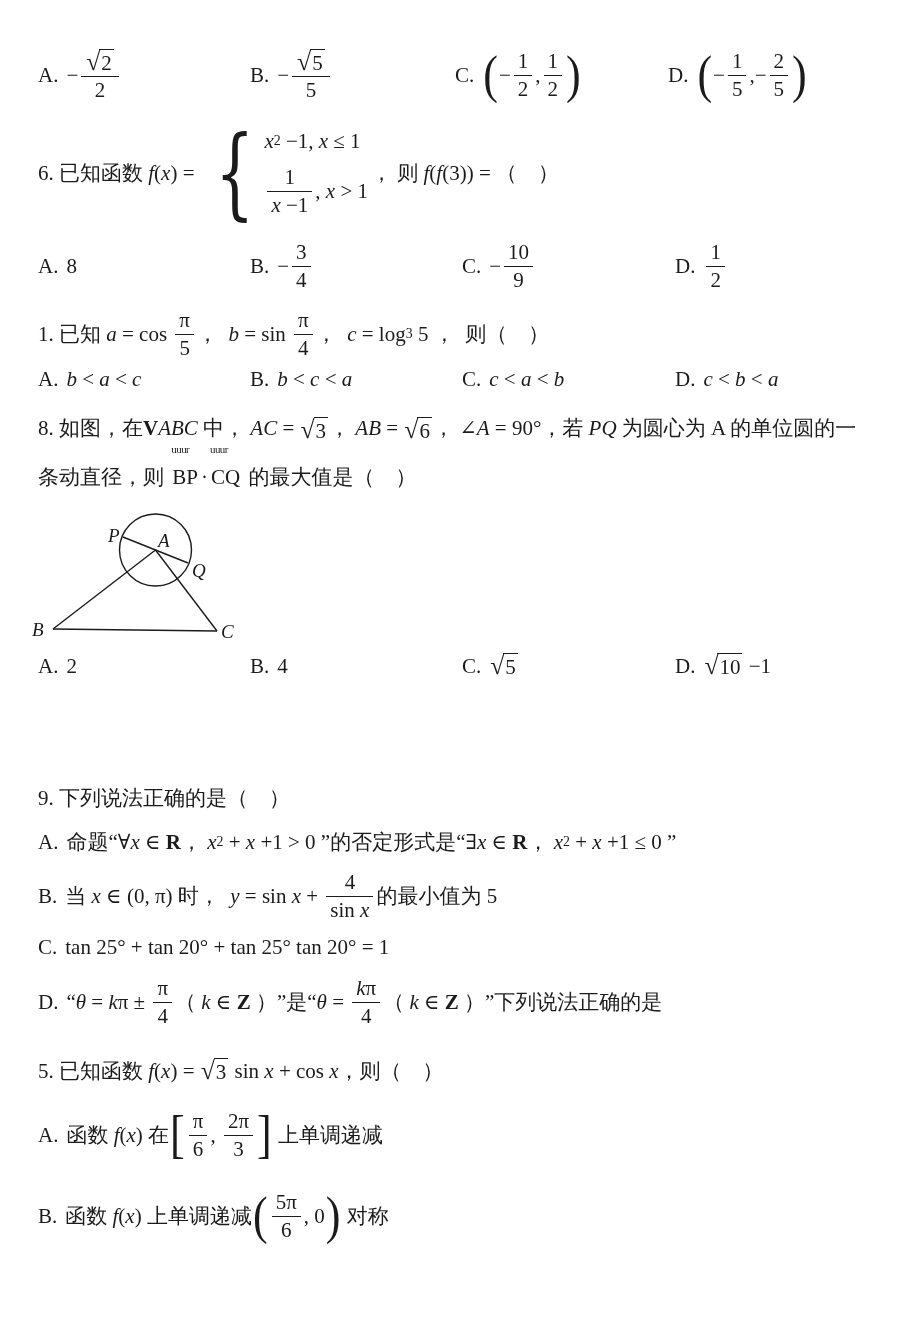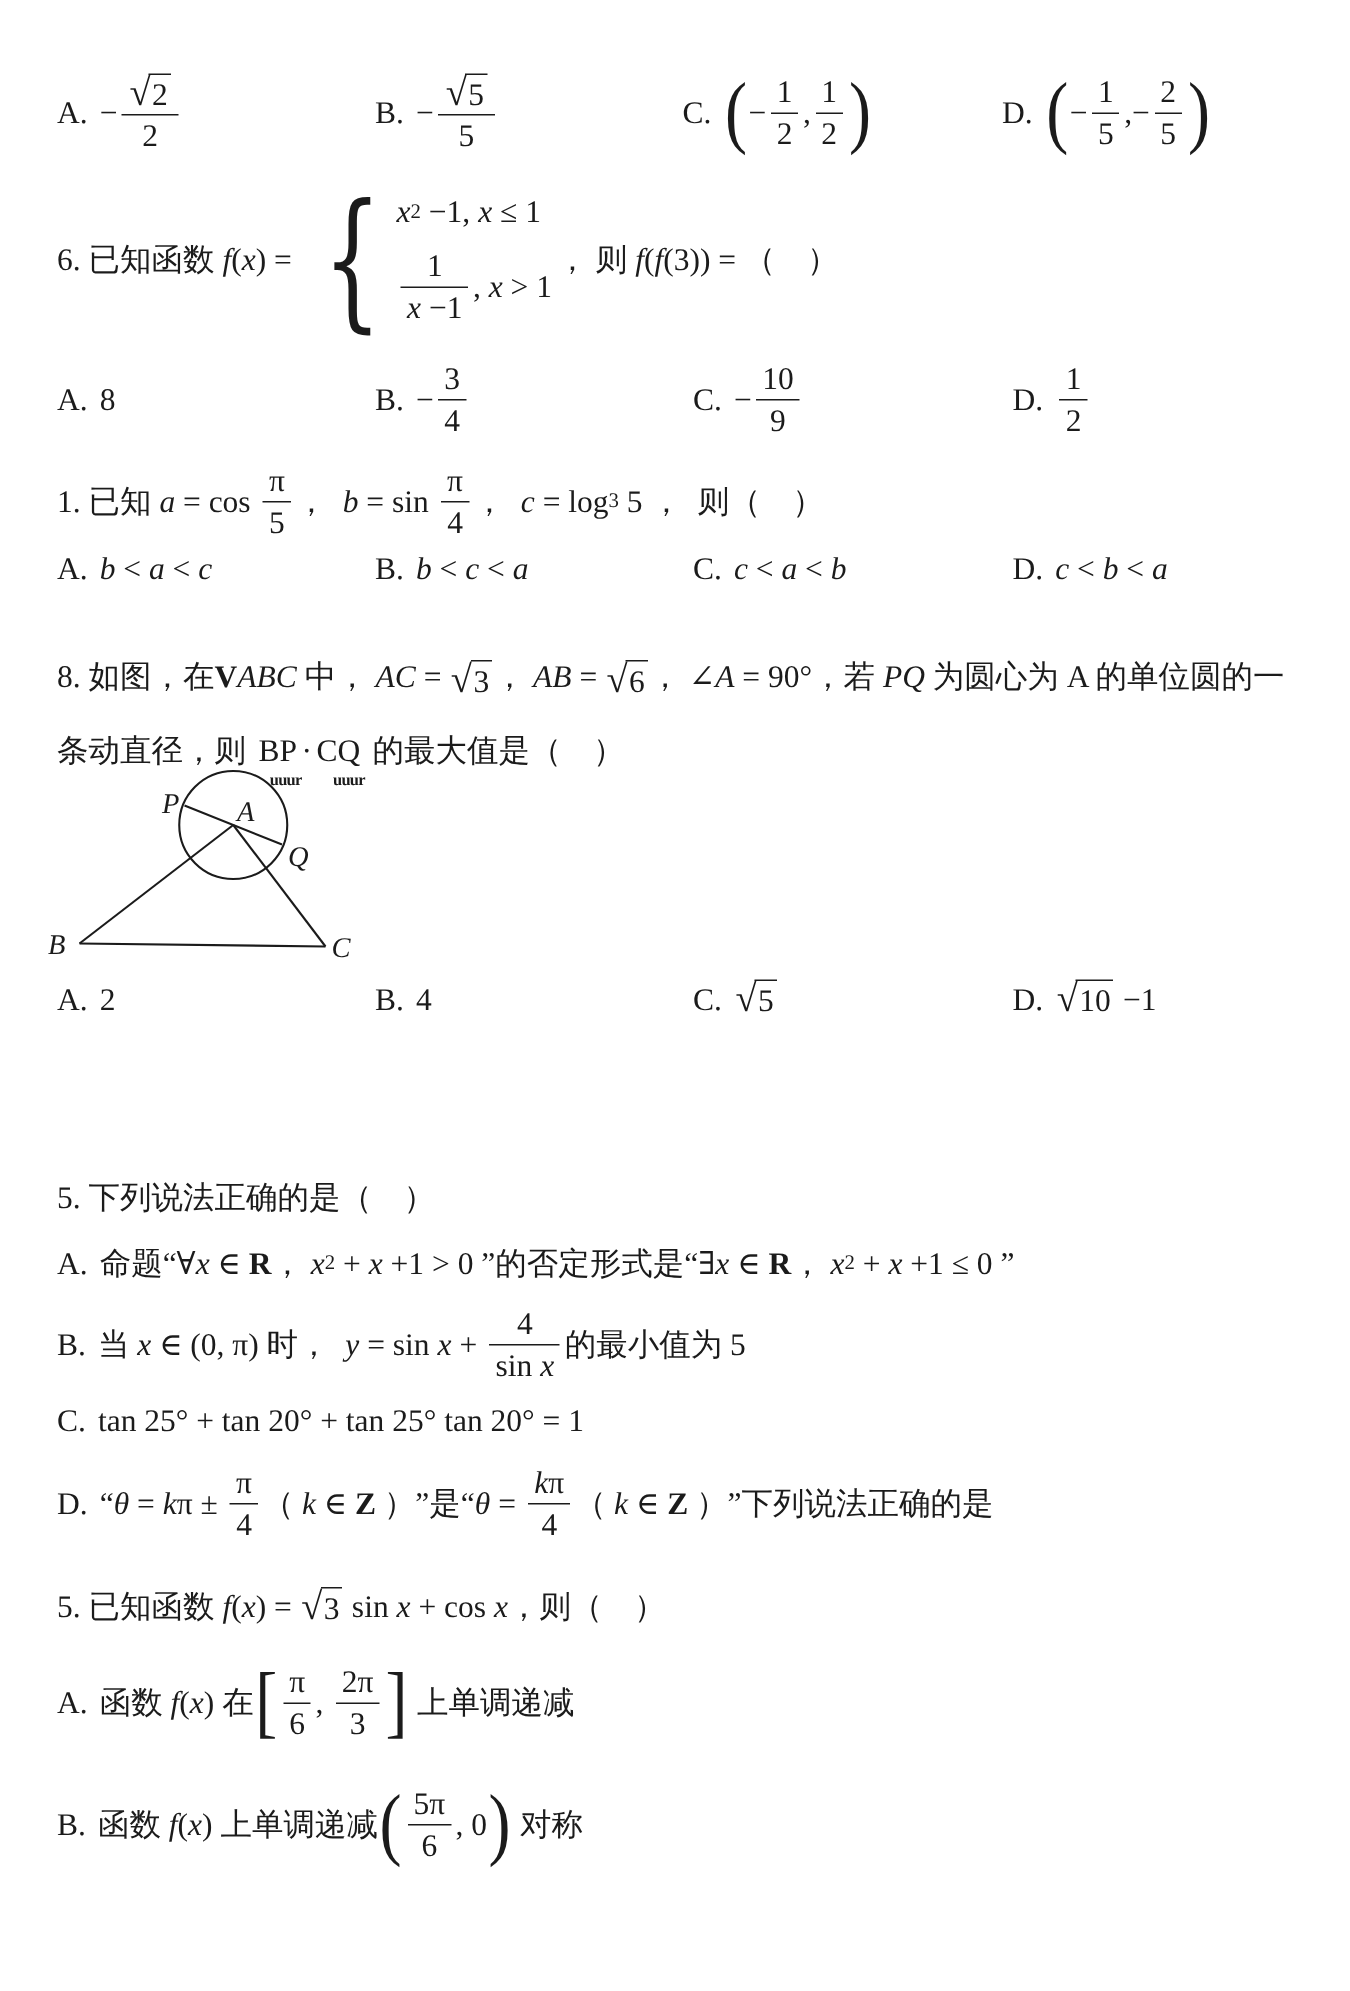--- a/index.html
+++ b/index.html
@@ -29,22 +29,22 @@
   .mfrac { display:inline-flex; flex-direction:column; vertical-align:middle;
            text-align:center; margin:0 3px; line-height:1.18; }
   .mfrac .num { display:block; padding:0 4px 1px; }
   .mfrac .den { display:block; border-top:1.4px solid #1b1b1b; padding:1px 4px 0; }
   .msqrt { display:inline-flex; align-items:flex-start; vertical-align:middle; margin:0 1px; }
   .radsym { font-size:1.22em; line-height:1.02; }
   .radicand { border-top:1.5px solid #1b1b1b; line-height:1.15; margin-left:-1px; padding:1px 2px 0; white-space:pre; }
   .mvec { display:inline-block; position:relative; margin:0 3px; }
   .vecbody { white-space:pre; }
   .vecarrow { position:absolute; left:-1px; right:-3px; top:-0.78em; font-size:0.52em;
-              font-weight:bold; text-align:right; letter-spacing:-0.5px; line-height:1;
-              white-space:nowrap; font-style:normal;margin-top:48px; }
+              font-weight:normal; text-align:left; letter-spacing:-0.5px; line-height:1;
+              white-space:nowrap; font-style:normal; }
   .mcases { display:inline-flex; align-items:center; vertical-align:middle; margin:0 3px; }
   .cbrace { font-size:100px; line-height:0.88; display:inline-block; transform:scaleX(0.62);
             font-family:"DejaVu Serif",serif; font-weight:normal; }
   .crows { display:inline-flex; flex-direction:column; align-items:flex-start; gap:11px; margin-left:-2px; }
   .crow { display:inline-flex; align-items:center; white-space:pre-wrap; }
 
   .fig { position:absolute; }
   .fig line, .fig circle { stroke:#1b1b1b; stroke-width:1.4; fill:none; }
   .fig text { font-family:"Liberation Serif","DejaVu Serif",serif; font-style:italic;
               font-size:19px; fill:#1b1b1b; }
@@ -155,21 +155,21 @@
     <div class="optcell" style="left:462px">
         <span class="olabel">C.</span>
         <span class="omath"><span class="mi">c</span><span class="mt"> &lt; </span><span class="mi">a</span><span class="mt"> &lt; </span><span class="mi">b</span></span>
       </div>
     <div class="optcell" style="left:675px">
         <span class="olabel">D.</span>
         <span class="omath"><span class="mi">c</span><span class="mt"> &lt; </span><span class="mi">b</span><span class="mt"> &lt; </span><span class="mi">a</span></span>
       </div>
   </div>
 
-  <div class="blk prow" style="top:427px">
+  <div class="blk prow" style="top:404px">
     <span class="omath"><span class="mt">8. 如图，在</span><span class="mb">V</span><span class="mi">ABC</span><span class="mt"> 中， </span><span class="mi">AC</span><span class="mt"> = </span><span class="msqrt">
           <span class="radsym">√</span>
           <span class="radicand"><span class="mt">3</span></span>
         </span><span class="mt">， </span><span class="mi">AB</span><span class="mt"> = </span><span class="msqrt">
           <span class="radsym">√</span>
           <span class="radicand"><span class="mt">6</span></span>
         </span><span class="mt">， ∠</span><span class="mi">A</span><span class="mt"> = 90°，若 </span><span class="mi">PQ</span><span class="mt"> 为圆心为 A 的单位圆的一条动直径，则 </span><span class="mvec"><span class="vecarrow">uuur</span><span class="vecbody">BP</span></span><span class="mt">·</span><span class="mvec"><span class="vecarrow">uuur</span><span class="vecbody">CQ</span></span><span class="mt"> 的最大值是（　）</span></span>
   </div>
 
   <svg class="fig" style="left:28px;top:498px" width="252" height="150" viewBox="0 0 252 150">
@@ -204,21 +204,21 @@
     <div class="optcell" style="left:675px">
         <span class="olabel">D.</span>
         <span class="omath"><span class="msqrt">
             <span class="radsym">√</span>
             <span class="radicand"><span class="mt">10</span></span>
           </span><span class="mt"> −1</span></span>
       </div>
   </div>
 
 
-  <div class="blk stemtxt" style="top:784px">5. 下列说法正确的是（　）</div>
+  <div class="blk stemtxt" style="top:784px">9. 下列说法正确的是（　）</div>
   <div class="blk mrow" style="top:824px;height:36px">
     <span class="olabel">A.</span>
     <span class="omath"><span class="mt">命题“∀</span><span class="mi">x</span><span class="mt"> ∈ </span><span class="mb">R</span><span class="mt">， </span><span class="mi">x</span><span class="msup">2</span><span class="mt"> + </span><span class="mi">x</span><span class="mt"> +1 &gt; 0 ”的否定形式是“∃</span><span class="mi">x</span><span class="mt"> ∈ </span><span class="mb">R</span><span class="mt">， </span><span class="mi">x</span><span class="msup">2</span><span class="mt"> + </span><span class="mi">x</span><span class="mt"> +1 ≤ 0 ”</span></span>
   </div>
   <div class="blk mrow" style="top:864px;height:64px">
     <span class="olabel">B.</span>
     <span class="omath"><span class="mt">当 </span><span class="mi">x</span><span class="mt"> ∈ (0, π) 时，  </span><span class="mi">y</span><span class="mt"> = sin </span><span class="mi">x</span><span class="mt"> + </span><span class="mfrac">
           <span class="num"><span class="mt">4</span></span>
           <span class="den"><span class="mt">sin </span><span class="mi">x</span></span>
         </span><span class="mt">的最小值为 5</span></span>

